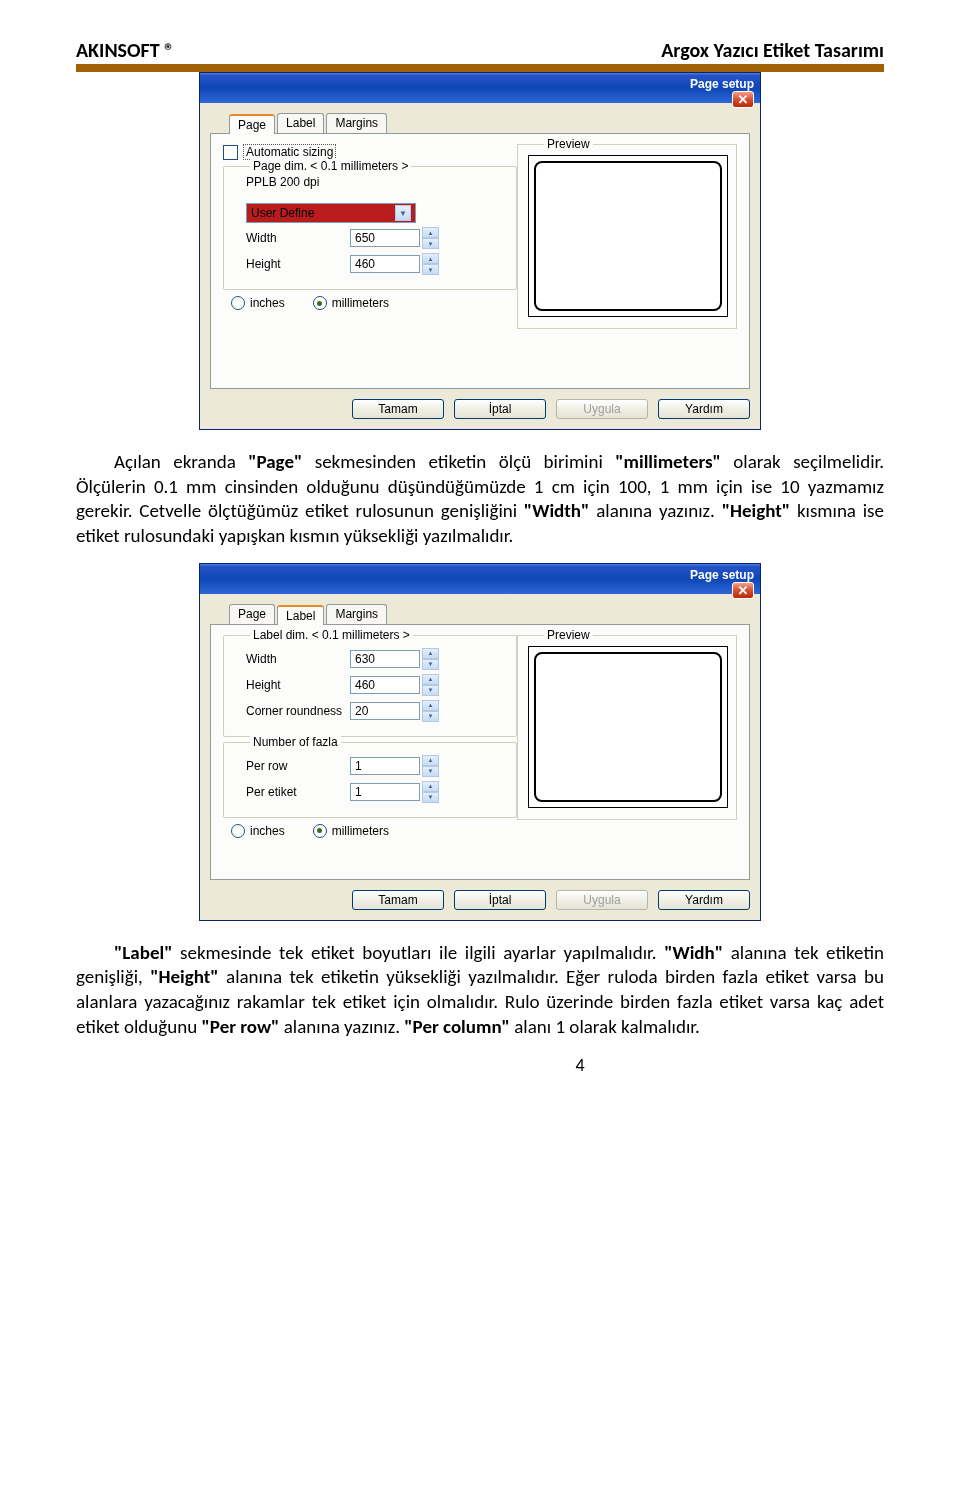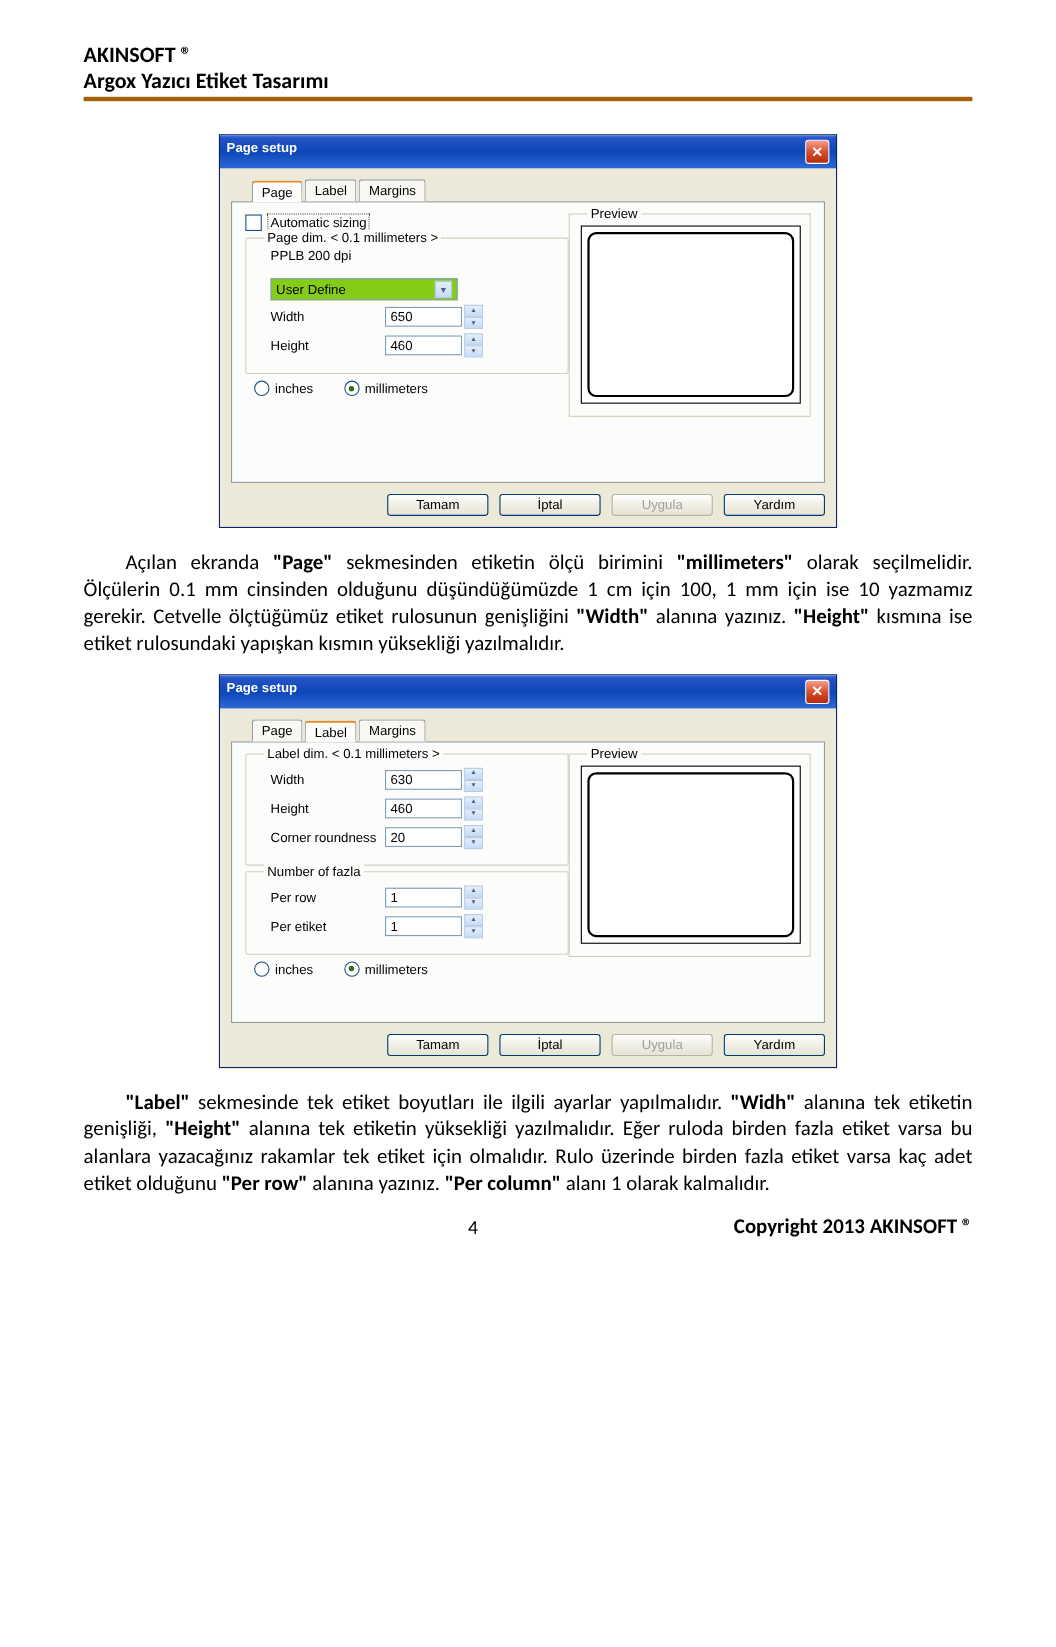--- a/index.html
+++ b/index.html
@@ -12,40 +12,39 @@
   .page {
     padding: 38px 76px 20px 76px;
     box-sizing: border-box;
   }
   .header {
     display: flex;
     justify-content: space-between;
     font-weight: bold;
     font-size: 20px;
     padding-bottom: 2px;
-    border-bottom: 4px solid #a16207;
-    margin-bottom: 30px;
-    flex-direction: column;
+    border-bottom: 8px solid #a16207;
   }
   .dialog {
     margin: 0 auto 20px auto;
     border: 1px solid #0a246a;
     background: #ece9d8;
     font-family: Tahoma, Arial, sans-serif;
     font-size: 12px;
   }
   .titlebar {
     background: linear-gradient(to bottom, #4a7de8 0%, #2653c5 8%, #0d47b7 50%, #2f68d6 100%);
     color: #fff;
     font-weight: bold;
     padding: 4px 6px;
     display: flex;
     justify-content: space-between;
-    align-items: flex-start;
+    align-items: flex-end;
     height: 22px;
+    flex-direction: column;
   }
   .close-btn {
     width: 20px;
     height: 20px;
     background: linear-gradient(to bottom, #f89e8a, #d64f2e, #b82a0a);
     border: 1px solid #fff;
     border-radius: 3px;
     color: #fff;
     font-weight: bold;
     display: flex;
@@ -90,21 +89,21 @@
   .groupbox {
     border: 1px solid #d0d0bf;
     border-radius: 2px;
     padding: 8px 10px 10px 22px;
     margin-bottom: 5px;
     position: relative;
   }
   .groupbox-title {
     position: absolute;
     top: -8px;
-    left: 16px;
+    left: 26px;
     background: #fcfcfb;
     padding: 0 3px;
     font-size: 12px;
   }
   .checkbox-row {
     display: flex;
     align-items: center;
     gap: 5px;
     margin-bottom: 6px;
   }
@@ -121,21 +120,21 @@
   .field-row {
     display: flex;
     align-items: center;
     margin: 4px 0;
   }
   .field-label {
     width: 104px;
   }
   .win-select {
     border: 1px solid #7f9db9;
-    background: #84cc16;
+    background: #b91c1c;
     padding: 1px 4px;
     width: 160px;
     display: flex;
     justify-content: space-between;
     align-items: center;
   }
   .select-arrow {
     width: 14px;
     height: 14px;
     background: linear-gradient(#e3effc, #c4dbf6);
@@ -417,15 +416,14 @@
     </div>
   </div>
 
   <p class="body-text">
     <span class="indent"></span><span class="bold">"Label"</span><span> sekmesinde tek etiket boyutları ile ilgili ayarlar yapılmalıdır. </span><span class="bold">"Widh"</span><span> alanına tek etiketin genişliği, </span><span class="bold">"Height"</span><span> alanına tek etiketin yüksekliği yazılmalıdır. Eğer ruloda birden fazla etiket varsa bu alanlara yazacağınız rakamlar tek etiket için olmalıdır. Rulo üzerinde birden fazla etiket varsa kaç adet etiket olduğunu </span><span class="bold">"Per row"</span><span> alanına yazınız. </span><span class="bold">"Per column"</span><span> alanı 1 olarak kalmalıdır.</span>
   </p>
 
   <div class="footer">
     <div style="width:200px"></div>
     <div class="pagenum">4</div>
-    <div class="copyright" style="width:300px">Copyright 2013 AKINSOFT ®</div>
   </div>
 </div>
 
 </body></html>

